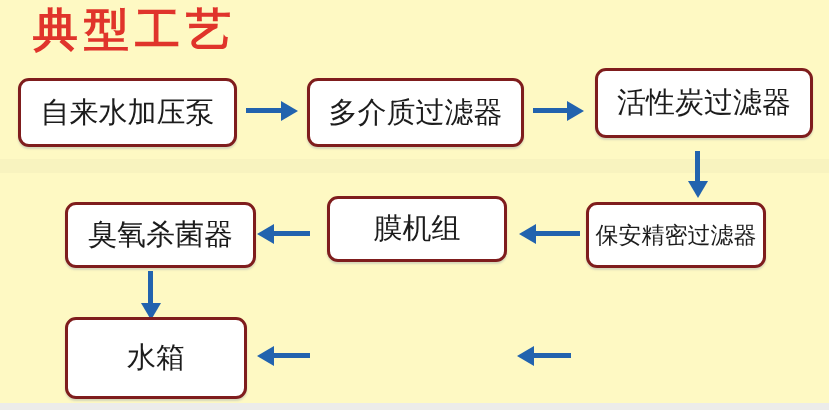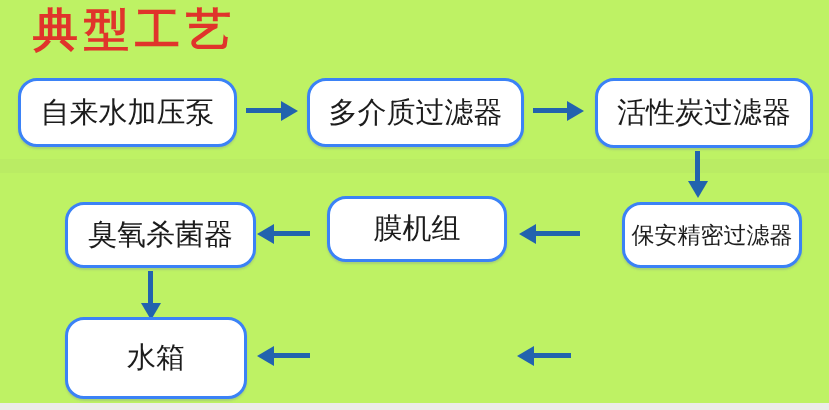--- a/index.html
+++ b/index.html
@@ -1,49 +1,49 @@
 <!DOCTYPE html>
 <html><head>
 <meta charset="utf-8">
 <style>
   html, body { margin: 0; padding: 0; }
   .stage {
     position: relative;
     width: 829px;
     height: 410px;
-    background: #bef264;
+    background: #fef9c3;
     font-family: "DejaVu Sans", "Liberation Sans", sans-serif;
     overflow: hidden;
   }
   .title {
     position: absolute;
     left: 33px;
     top: 2px;
     font-size: 45px;
     font-weight: 900;
     color: #e0342b;
     letter-spacing: 6px;
     line-height: 56px;
     white-space: nowrap;
   }
   .box {
     position: absolute;
     box-sizing: border-box;
     background: #ffffff;
-    border: 3px solid #3b82f6;
-    border-radius: 19px;
+    border: 3px solid #7f1d1d;
+    border-radius: 11px;
     display: flex;
     align-items: center;
     justify-content: center;
     color: #1c1c1c;
     font-size: 29px;
     white-space: nowrap;
     box-shadow: 0 2px 2px rgba(110,130,160,0.28);
   }
-  .box.small-text { font-size: 23px; margin-left: 36px; }
+  .box.small-text { font-size: 23px; }
   
   .arrow { position: absolute; background: #2263ae; }
   .arrow.h { height: 5px; }
   .arrow.v { width: 5px; }
   .arrow.right::after {
     content: ""; position: absolute; right: -16px; top: 50%;
     transform: translateY(-50%);
     width: 0; height: 0;
     border-left: 17px solid #2263ae;
     border-top: 10px solid transparent;
@@ -85,21 +85,21 @@
   <div class="title">典型工艺</div>
 
   <div class="box" style="left:18px; top:78px; width:219px; height:69px;">
     <span>自来水加压泵</span>
   </div>
   <div class="arrow h right" style="left:246px; top:108px; width:36px;"></div>
   <div class="box" style="left:307px; top:78px; width:217px; height:69px;align-items:center;">
     <span>多介质过滤器</span>
   </div>
   <div class="arrow h right" style="left:533px; top:108px; width:35px;"></div>
-  <div class="box" style="left:595px; top:78px; width:218px; height:70px;">
+  <div class="box" style="left:595px; top:68px; width:218px; height:70px;">
     <span>活性炭过滤器</span>
   </div>
 
   <div class="arrow v down" style="left:695px; top:151px; height:31px;"></div>
 
   <div class="box" style="left:65px; top:202px; width:191px; height:66px;">
     <span>臭氧杀菌器</span>
   </div>
   <div class="arrow h left" style="left:273px; top:231px; width:37px;"></div>
   <div class="box" style="left:327px; top:196px; width:180px; height:66px;">

